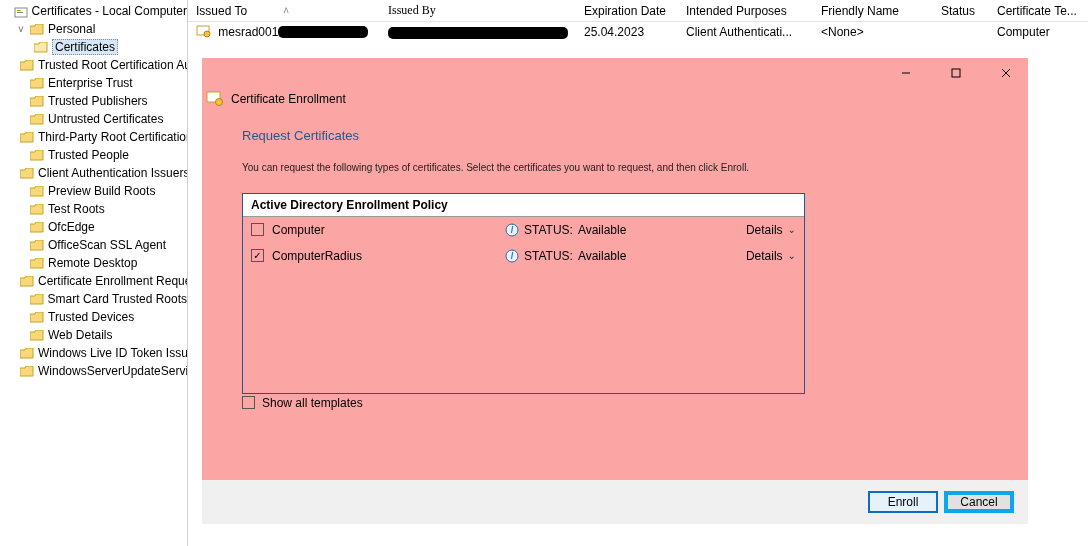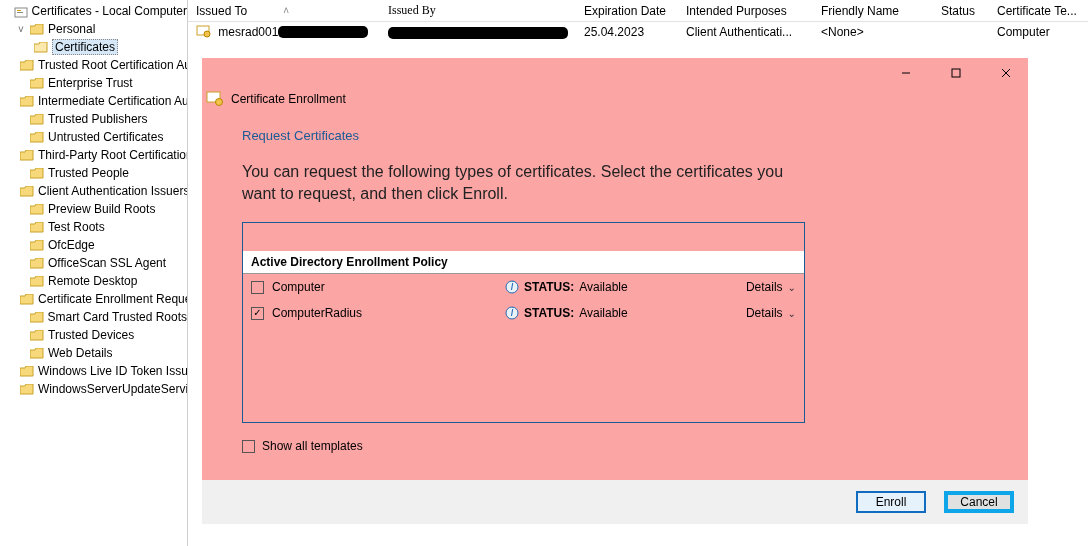--- a/index.html
+++ b/index.html
@@ -40,38 +40,38 @@
 .dialog { position: absolute; left: 14px; top: 58px; width: 826px; height: 466px; background: #fca5a5; }
 .titlebar { height: 30px; display: flex; justify-content: flex-end; align-items: center; padding-right: 8px; gap: 22px; }
 .titlebar .tbtn { width: 28px; height: 22px; display: flex; align-items: center; justify-content: center; cursor: default; }
 .tbtn svg { display: block; }
 
 .dlg-header { display: flex; align-items: center; gap: 7px; padding: 0 0 0 4px; height: 22px; }
 .dlg-header .hicon svg { display: block; }
 
 .dlg-body { padding: 18px 0 0 40px; }
 .dlg-title { color: #1a5b96; font-size: 13px; margin-bottom: 18px; }
-.dlg-text { font-size: 16px; line-height: 1.35; color: #222; max-width: 560px; }
+.dlg-text { font-size: 10px; line-height: 1.35; color: #222; max-width: 560px; }
 
 .policy-box { margin-top: 18px; width: 563px; height: 201px; border: 1px solid #1a5b96; }
-.policy-head { background: #fff; border-bottom: 1px solid #999; padding: 4px 8px; font-weight: bold; margin-top: 28px; }
+.policy-head { background: #fff; border-bottom: 1px solid #999; padding: 4px 8px; font-weight: bold; }
 .tmpl-row { display: flex; align-items: center; padding: 6px 8px 6px 8px; gap: 8px; }
 .tmpl-row .chk { width: 13px; height: 13px; border: 1px solid #555; display: inline-flex; align-items: center; justify-content: center; font-size: 10px; line-height: 1; }
 .tmpl-row .chk.checked::before { content: "✓"; }
 .tmpl-row .name { width: 225px; }
-.tmpl-row .status-lbl { font-weight: bold; }
+.tmpl-row .status-lbl { font-weight: normal; }
 .tmpl-row .status-wrap { display: flex; align-items: center; gap: 5px; width: 170px; }
 .tmpl-row .info-icon svg { display: block; }
 .tmpl-row .details { margin-left: auto; display: flex; align-items: center; gap: 5px; cursor: default; }
 .tmpl-row .details .chev { font-size: 10px; color: #333; }
 
-.show-all { margin-top: 16px; display: flex; align-items: center; gap: 7px; }
+.show-all { margin-top: 2px; display: flex; align-items: center; gap: 7px; }
 .show-all .chk { width: 13px; height: 13px; border: 1px solid #555; display: inline-block; }
 
-.btn-bar { position: absolute; bottom: 0; left: 0; right: 0; height: 44px; background: #f0f0f0; display: flex; align-items: center; justify-content: flex-end; gap: 18px; padding-right: 14px; }
+.btn-bar { position: absolute; bottom: 0; left: 0; right: 0; height: 44px; background: #f0f0f0; display: flex; align-items: center; justify-content: flex-end; gap: 6px; padding-right: 14px; }
 .btn { min-width: 70px; height: 22px; border: 4px solid #0ea5e9; background: #e1e1e1; display: inline-flex; align-items: center; justify-content: center; cursor: default; }
 .btn.primary { border: 2px solid #0f6cc0; background: #e5f1fb; }
 
 </style>
 </head>
 <body>
 
 <div class="tree">
   <div class="tree-row">
     <span class="twisty"></span>
@@ -113,29 +113,20 @@
         <span class="label">Trusted Root Certification Au</span>
       </div>
       <div class="tree-row lvl1">
         <span class="twisty"></span>
         <span class="folder-icon">
           <svg width="14" height="11" viewBox="0 0 14 11">
             <path d="M0 2 L5 2 L6 0 L13 0 L13 10 L0 10 Z" fill="#f7d97c" stroke="#c9a227"></path>
           </svg>
         </span>
         <span class="label">Enterprise Trust</span>
-      </div>
-      <div class="tree-row lvl1">
-        <span class="twisty"></span>
-        <span class="folder-icon">
-          <svg width="14" height="11" viewBox="0 0 14 11">
-            <path d="M0 2 L5 2 L6 0 L13 0 L13 10 L0 10 Z" fill="#f7d97c" stroke="#c9a227"></path>
-          </svg>
-        </span>
-        <span class="label">Intermediate Certification Au</span>
       </div>
       <div class="tree-row lvl1">
         <span class="twisty"></span>
         <span class="folder-icon">
           <svg width="14" height="11" viewBox="0 0 14 11">
             <path d="M0 2 L5 2 L6 0 L13 0 L13 10 L0 10 Z" fill="#f7d97c" stroke="#c9a227"></path>
           </svg>
         </span>
         <span class="label">Trusted Publishers</span>
       </div>

